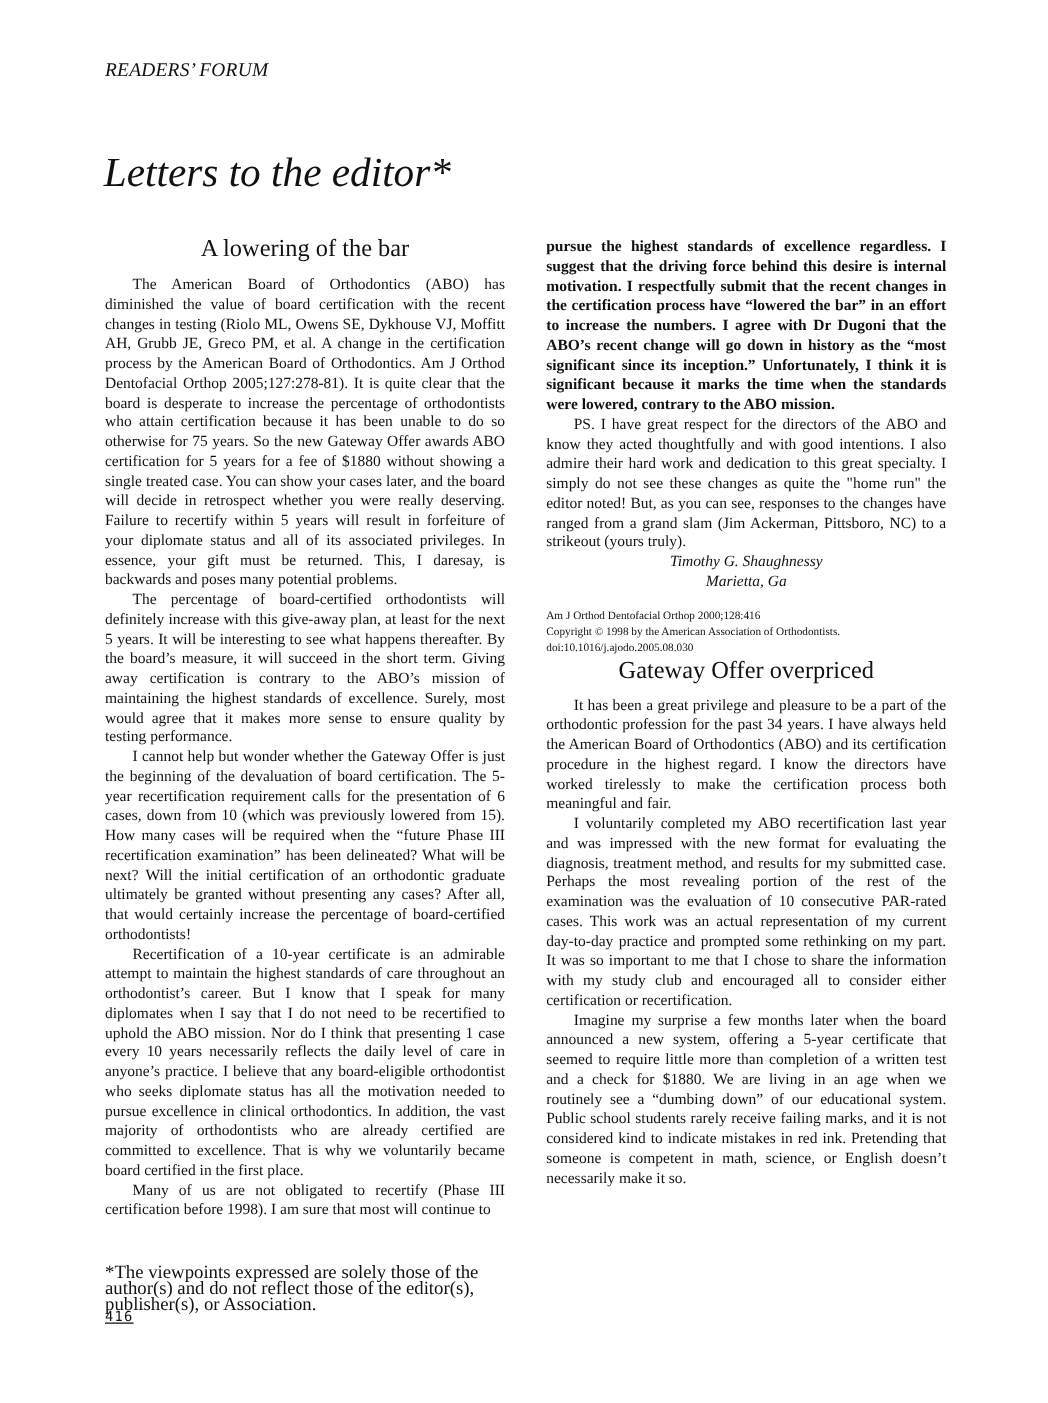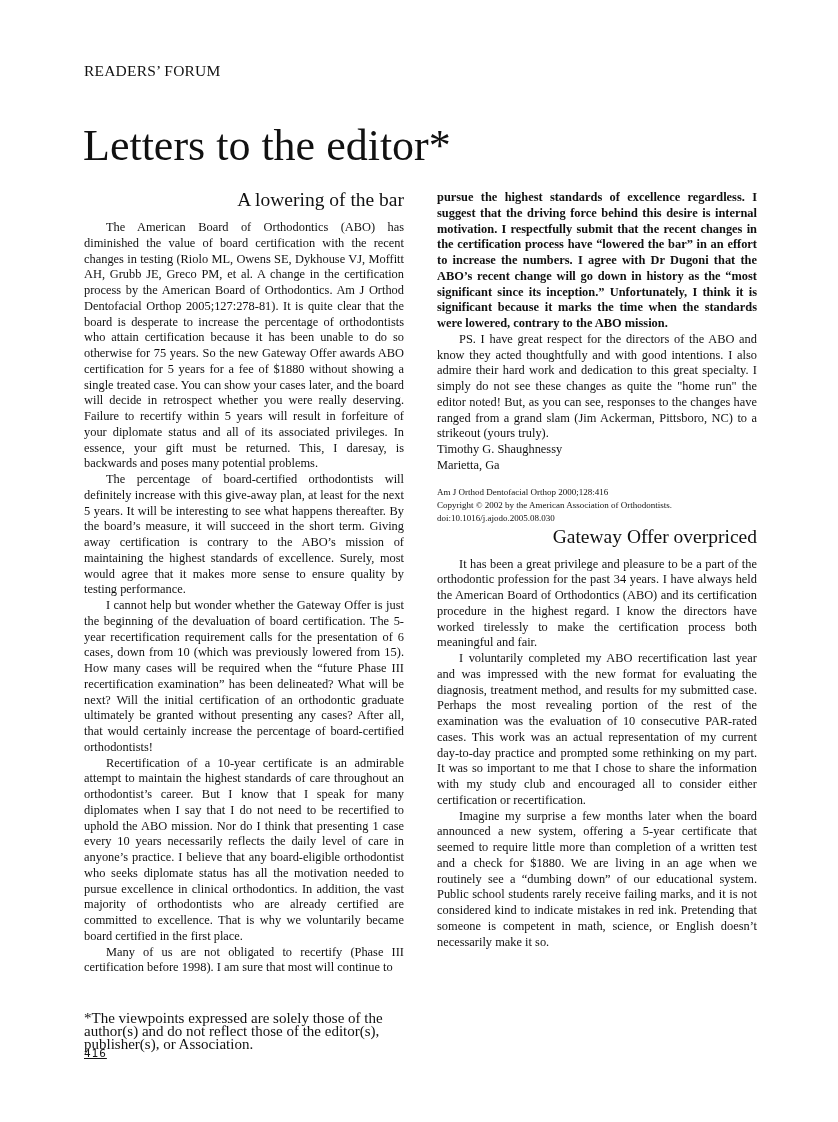--- a/index.html
+++ b/index.html
@@ -1,25 +1,25 @@
 <!DOCTYPE html>
 <html><head>
 <meta charset="utf-8">
 <style>
   html, body { margin: 0; padding: 0; background: #ffffff; }
   body { width: 838px; height: 1122px; position: relative; overflow: hidden; color: #111; font-family: "Liberation Serif", serif; }
-  .section-label { position: absolute; left: 84px; top: 62px; font-size: 15.5px; letter-spacing: 0.2px; }
-  .page-title { position: absolute; left: 83px; top: 120px; font-size: 44px; font-weight: normal; margin: 0; line-height: 1.2; }
+  .section-label { position: absolute; left: 84px; top: 48px; font-size: 15.5px; letter-spacing: 0.2px; font-style: italic; }
+  .page-title { position: absolute; left: 83px; top: 120px; font-size: 33px; font-weight: normal; margin: 0; line-height: 1.2; font-style: italic; }
   .col { position: absolute; top: 188px; width: 320px; font-size: 12.4px; line-height: 15.75px; text-align: justify; }
   .col-left { left: 84px; }
   .col-right { left: 437px; top: 190px; }
-  .article-title { font-size: 19.5px; font-weight: normal; margin: 0 0 8px 0; line-height: 24px; text-align: right; }
+  .article-title { font-size: 19.5px; font-weight: normal; margin: 0 0 8px 0; line-height: 24px; text-align: center; }
   p { margin: 0; text-indent: 22px; }
   p.noindent { text-indent: 0; font-weight: bold; }
-  .sig { text-align: left; text-indent: 0; }
+  .sig { text-align: center; font-style: italic; text-indent: 0; }
   .meta { font-size: 9px; line-height: 13px; margin-top: 12px; text-align: left; }
   .meta div { white-space: nowrap; }
   .right-title { margin-bottom: 8px; }
   .footnote { position: absolute; left: 84px; top: 1012px; width: 325px; font-size: 15px; line-height: 13px; }
   .page-number { position: absolute; left: 84px; top: 1047px; font-family: "DejaVu Sans Mono", monospace; font-size: 11px; letter-spacing: 1px; text-decoration: underline; }
 </style>
 </head>
 <body>
 
 <div class="section-label">READERS’ FORUM</div>
@@ -34,21 +34,21 @@
   <p>Many of us are not obligated to recertify (Phase III certification before 1998). I am sure that most will continue to</p>
 </div>
 
 <div class="col col-right">
   <p class="noindent">pursue the highest standards of excellence regardless. I suggest that the driving force behind this desire is internal motivation. I respectfully submit that the recent changes in the certification process have “lowered the bar” in an effort to increase the numbers. I agree with Dr Dugoni that the ABO’s recent change will go down in history as the “most significant since its inception.” Unfortunately, I think it is significant because it marks the time when the standards were lowered, contrary to the ABO mission.</p>
   <p>PS. I have great respect for the directors of the ABO and know they acted thoughtfully and with good intentions. I also admire their hard work and dedication to this great specialty. I simply do not see these changes as quite the "home run" the editor noted! But, as you can see, responses to the changes have ranged from a grand slam (Jim Ackerman, Pittsboro, NC) to a strikeout (yours truly).</p>
   <p class="sig">Timothy G. Shaughnessy</p>
   <p class="sig">Marietta, Ga</p>
   <div class="meta">
     <div>Am J Orthod Dentofacial Orthop 2000;128:416</div>
-    <div>Copyright © 2002 by the American Association of Orthodontists.</div>
+    <div>Copyright © 1998 by the American Association of Orthodontists.</div>
     <div>doi:10.1016/j.ajodo.2005.08.030</div>
   </div>
   <h2 class="article-title right-title">Gateway Offer overpriced</h2>
   <p>It has been a great privilege and pleasure to be a part of the orthodontic profession for the past 34 years. I have always held the American Board of Orthodontics (ABO) and its certification procedure in the highest regard. I know the directors have worked tirelessly to make the certification process both meaningful and fair.</p>
   <p>I voluntarily completed my ABO recertification last year and was impressed with the new format for evaluating the diagnosis, treatment method, and results for my submitted case. Perhaps the most revealing portion of the rest of the examination was the evaluation of 10 consecutive PAR-rated cases. This work was an actual representation of my current day-to-day practice and prompted some rethinking on my part. It was so important to me that I chose to share the information with my study club and encouraged all to consider either certification or recertification.</p>
   <p>Imagine my surprise a few months later when the board announced a new system, offering a 5-year certificate that seemed to require little more than completion of a written test and a check for $1880. We are living in an age when we routinely see a “dumbing down” of our educational system. Public school students rarely receive failing marks, and it is not considered kind to indicate mistakes in red ink. Pretending that someone is competent in math, science, or English doesn’t necessarily make it so.</p>
 </div>
 
 <div class="footnote">*The viewpoints expressed are solely those of the author(s) and do not reflect those of the editor(s), publisher(s), or Association.</div>
 <div class="page-number">416</div>

